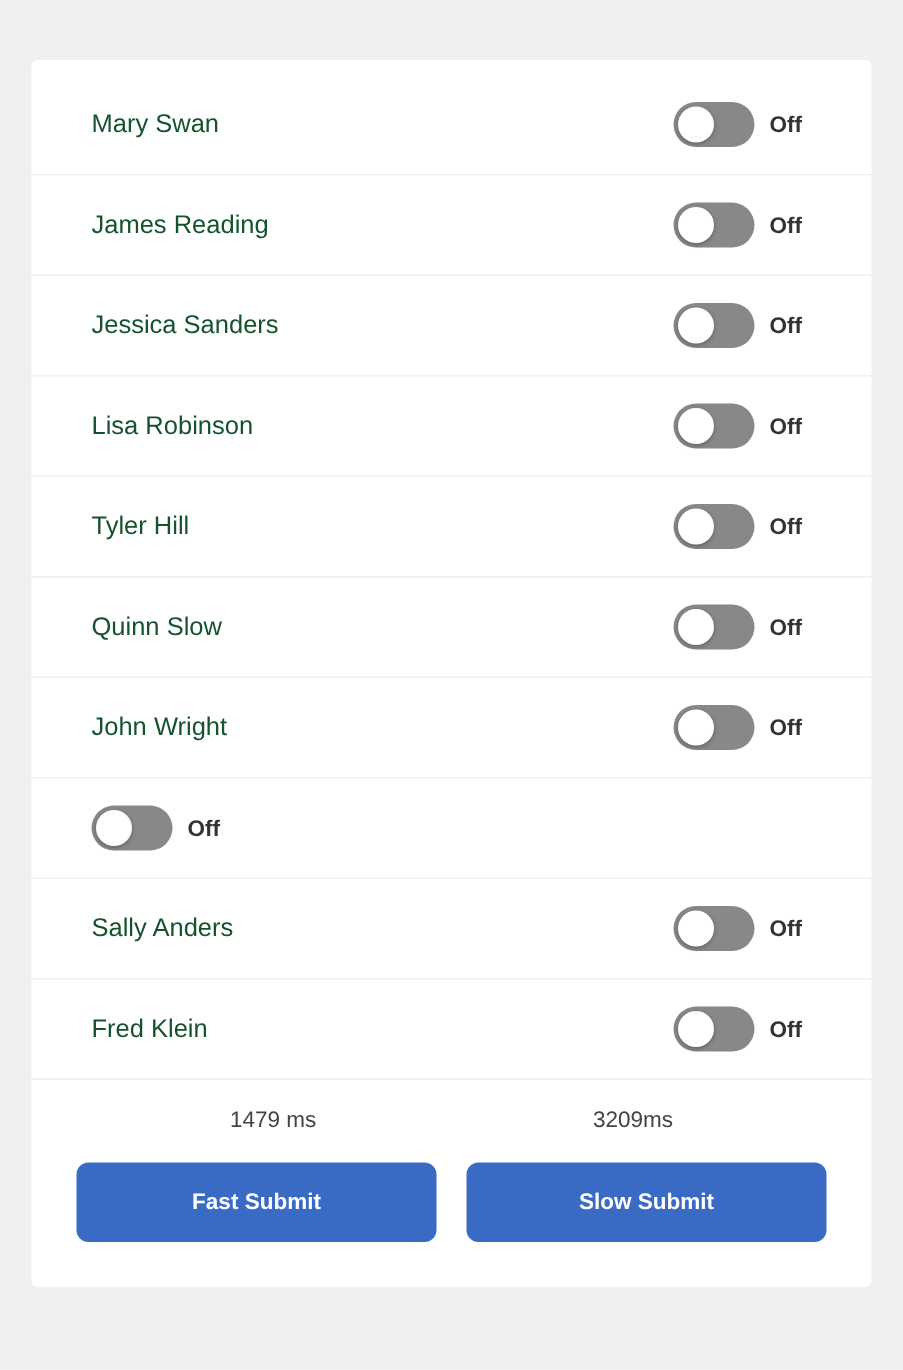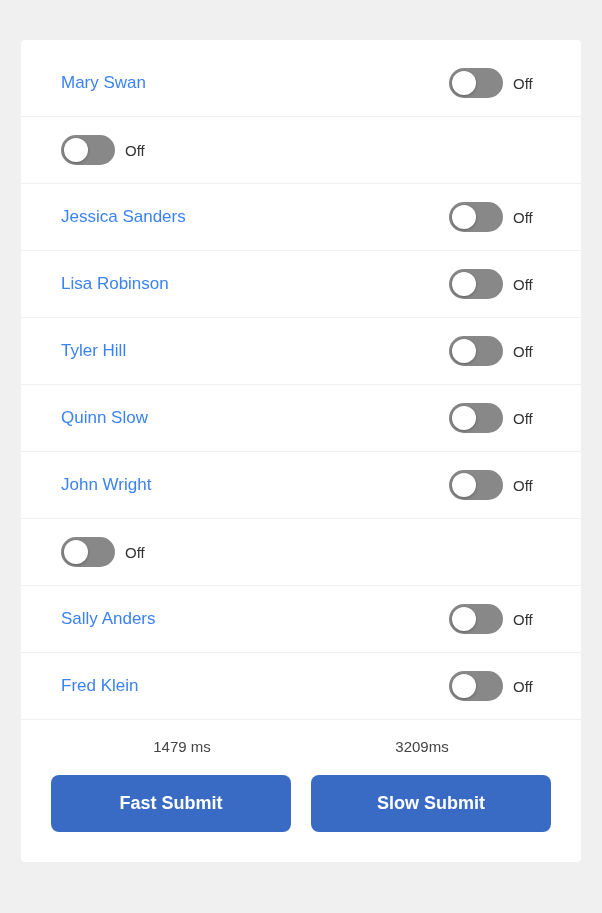--- a/index.html
+++ b/index.html
@@ -33,27 +33,28 @@
       padding: 18px 40px;
       border-bottom: 1px solid #f0f0f0;
     }
 
     .row:last-of-type {
       border-bottom: none;
     }
 
     .person-name {
       font-size: 17px;
-      color: #3b82f6;
+      color: #14532d;
     }
 
     .toggle-area {
       display: flex;
       align-items: center;
       gap: 10px;
+      font-weight: bold;
     }
 
     .toggle {
       position: relative;
       width: 54px;
       height: 30px;
       background: #888;
       border-radius: 15px;
       cursor: pointer;
       transition: background 0.2s;
@@ -93,21 +94,21 @@
       justify-content: space-around;
       padding: 10px 30px 10px 30px;
       gap: 20px;
     }
 
     .submit-btn {
       flex: 1;
       padding: 18px 10px;
       border: none;
       border-radius: 8px;
-      font-size: 18px;
+      font-size: 15px;
       font-weight: bold;
       color: #fff;
       background: #3a6bc4;
       cursor: pointer;
       transition: background 0.2s;
     }
   </style>
 </head>
 <body>
 
@@ -116,20 +117,21 @@
 <div class="row">
       <span class="person-name">Mary Swan</span>
       <div class="toggle-area">
         <div class="toggle">
           <div class="toggle-knob"></div>
         </div>
         <span class="toggle-label">Off</span>
       </div>
     </div>
     <div class="row">
+      <span class="person-name">James Reading</span>
       <div class="toggle-area">
         <div class="toggle">
           <div class="toggle-knob"></div>
         </div>
         <span class="toggle-label">Off</span>
       </div>
     </div>
     <div class="row">
       <span class="person-name">Jessica Sanders</span>
       <div class="toggle-area">

